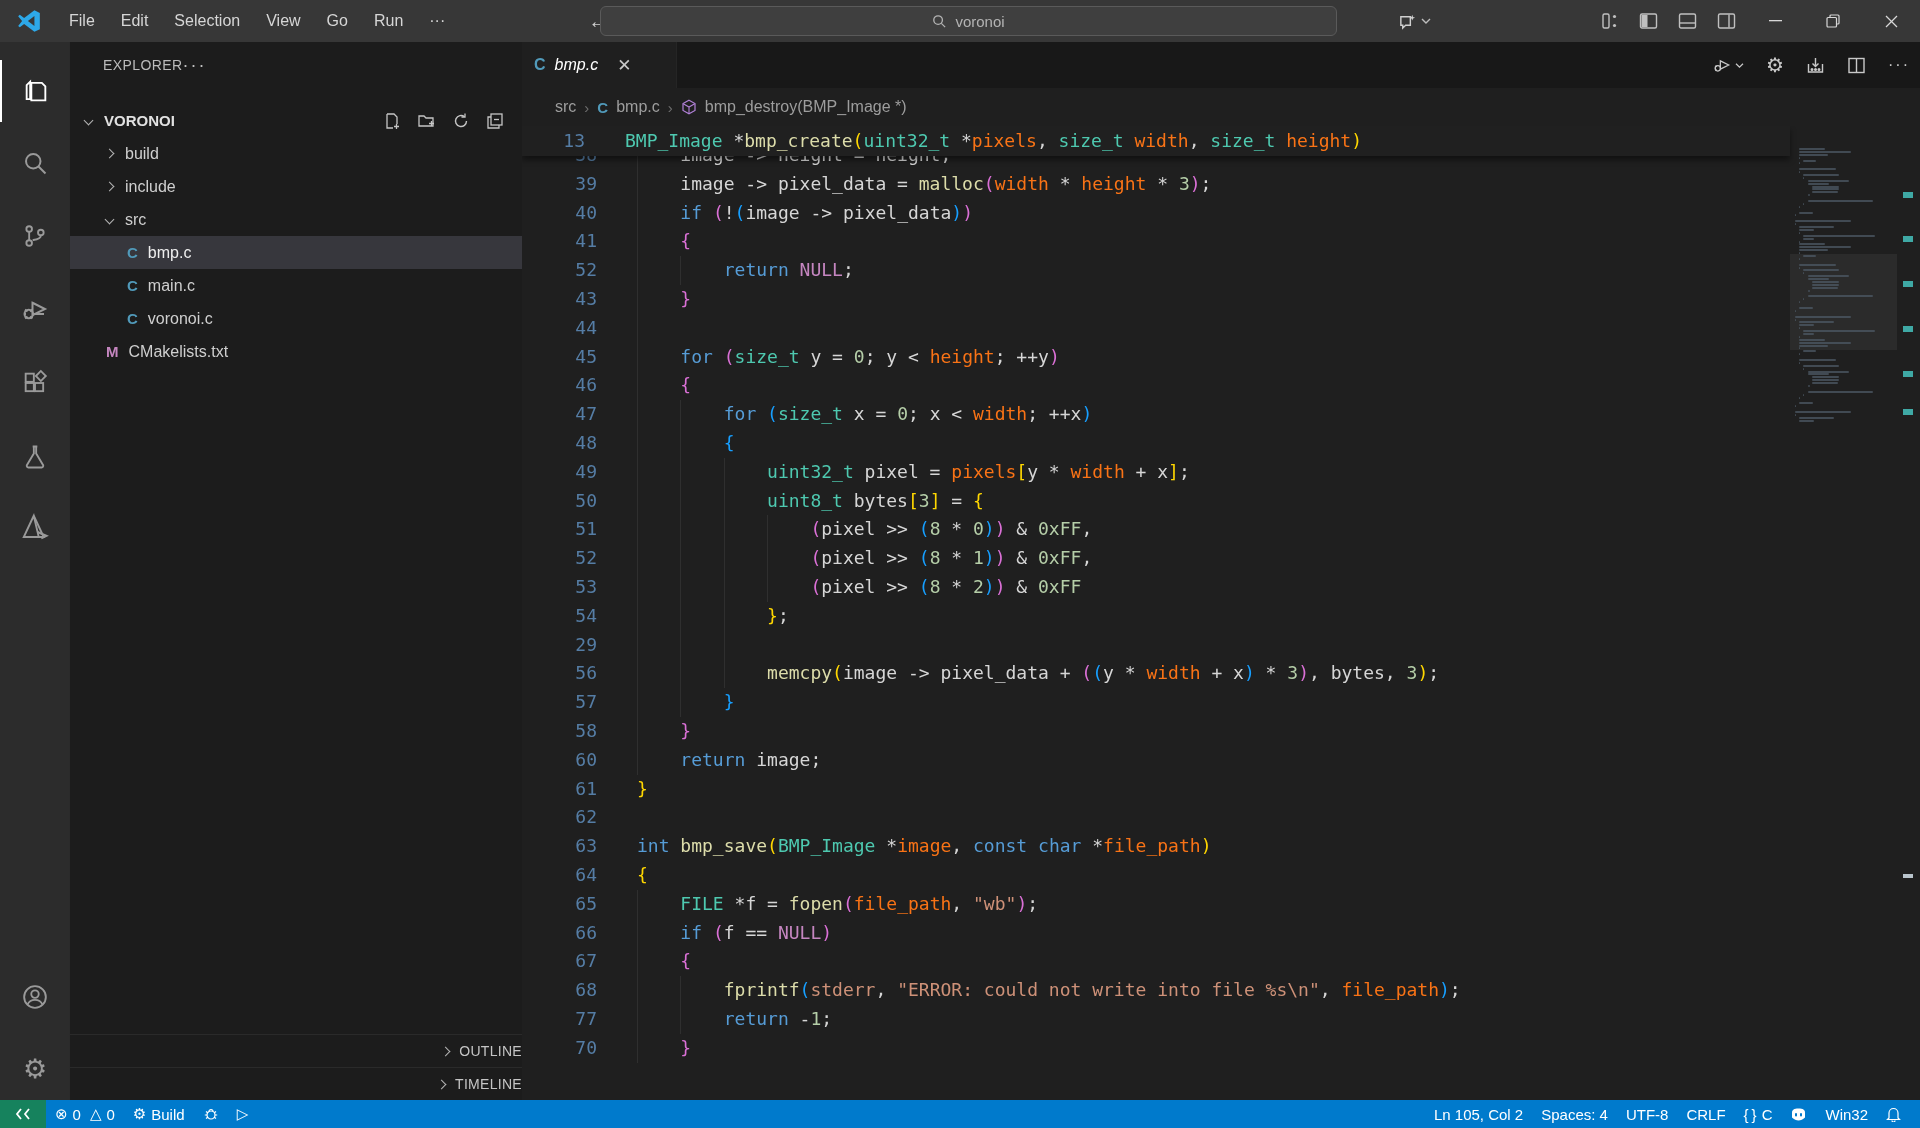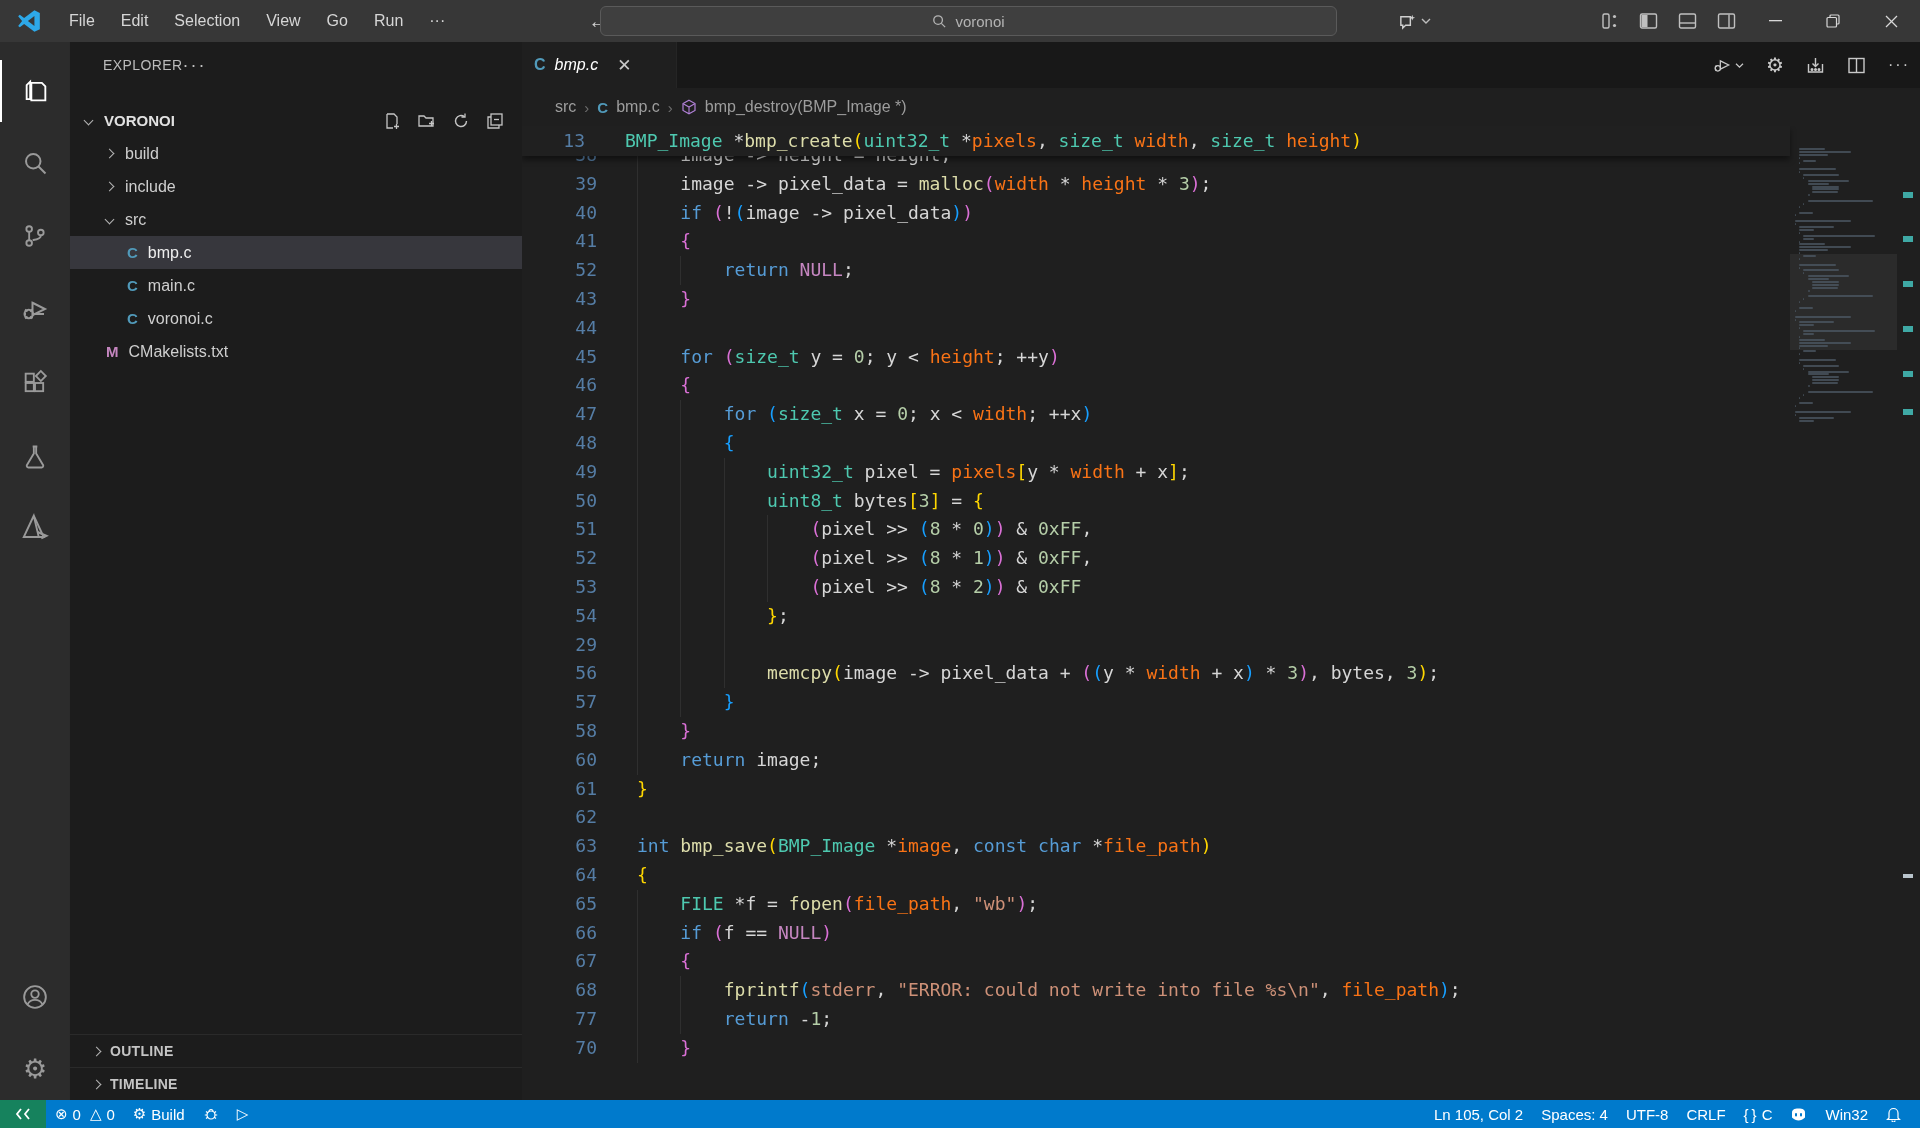--- a/index.html
+++ b/index.html
@@ -46,21 +46,21 @@
   #tree { position:absolute; left:0; top:95px; width:452px; }
   .tree-row { height:33px; display:flex; align-items:center; font-size:16px; color:#cfcfcf; width:452px; }
   .tree-row.sel { background:#37373D; color:#eeeeee; }
   .chev { width:7px; height:7px; border-right:1.6px solid #b5b5b5; border-bottom:1.6px solid #b5b5b5;
           display:inline-block; margin-right:12px; flex:none; }
   .chev.right { transform:rotate(-45deg); }
   .chev.down  { transform:rotate(45deg); }
   .ficon { font-weight:bold; font-size:15px; margin-right:10px; flex:none; }
   #sb-bottom { position:absolute; left:0; bottom:0; width:452px; }
   .sb-section { height:33px; border-top:1px solid #2a2a2a; display:flex; align-items:center;
-                padding-left:23px; font-size:14px; font-weight:bold; color:#c5c5c5; letter-spacing:.3px; }
+                padding-left:23px; font-size:14px; font-weight:normal; color:#c5c5c5; letter-spacing:.3px;justify-content:flex-end; }
   .sb-section .chev { margin-right:10px; }
 
   
   #editor { position:absolute; left:522px; top:42px; right:0; height:1058px; background:#1f1f1f; }
   #tabbar { position:absolute; left:0; top:0; right:0; height:46px; background:#181818; display:flex; }
   #tab-active { width:155px; height:46px; background:#1f1f1f; display:flex; align-items:center;
                 padding:0 12px; gap:9px; border-right:1px solid #252525; }
   .c-ico { color:#519ABA; font-weight:bold; font-size:16px; font-family:"Liberation Sans",sans-serif; }
   #tab-label { font-style:italic; font-size:16px; color:#ffffff; }
   #tab-close { margin-left:10px; color:#c8c8c8; font-size:17px; }

